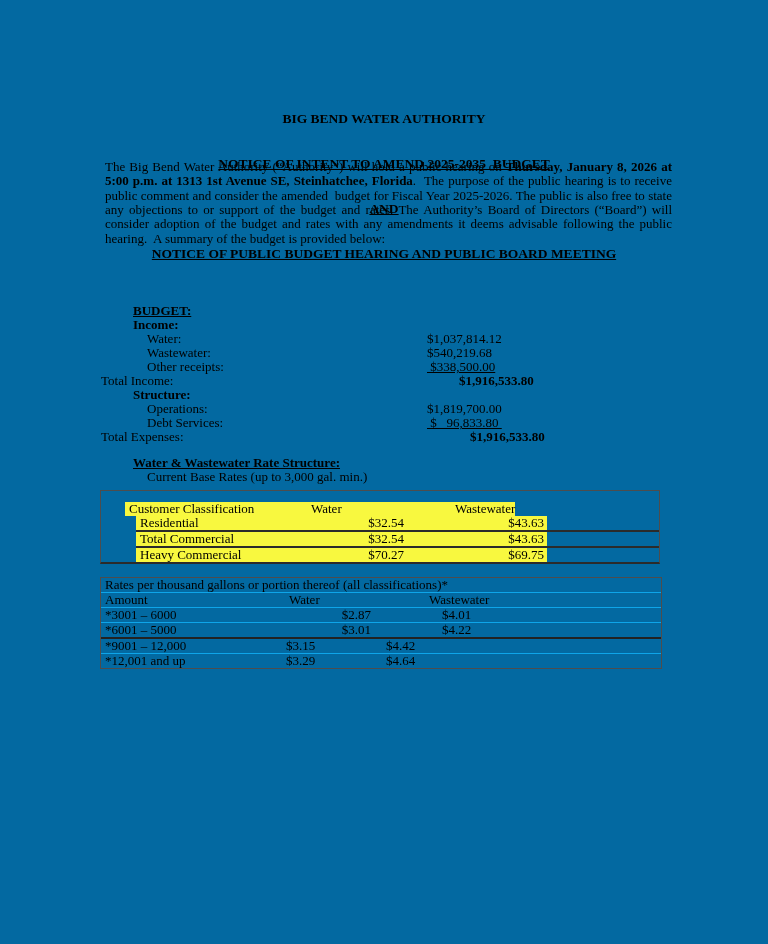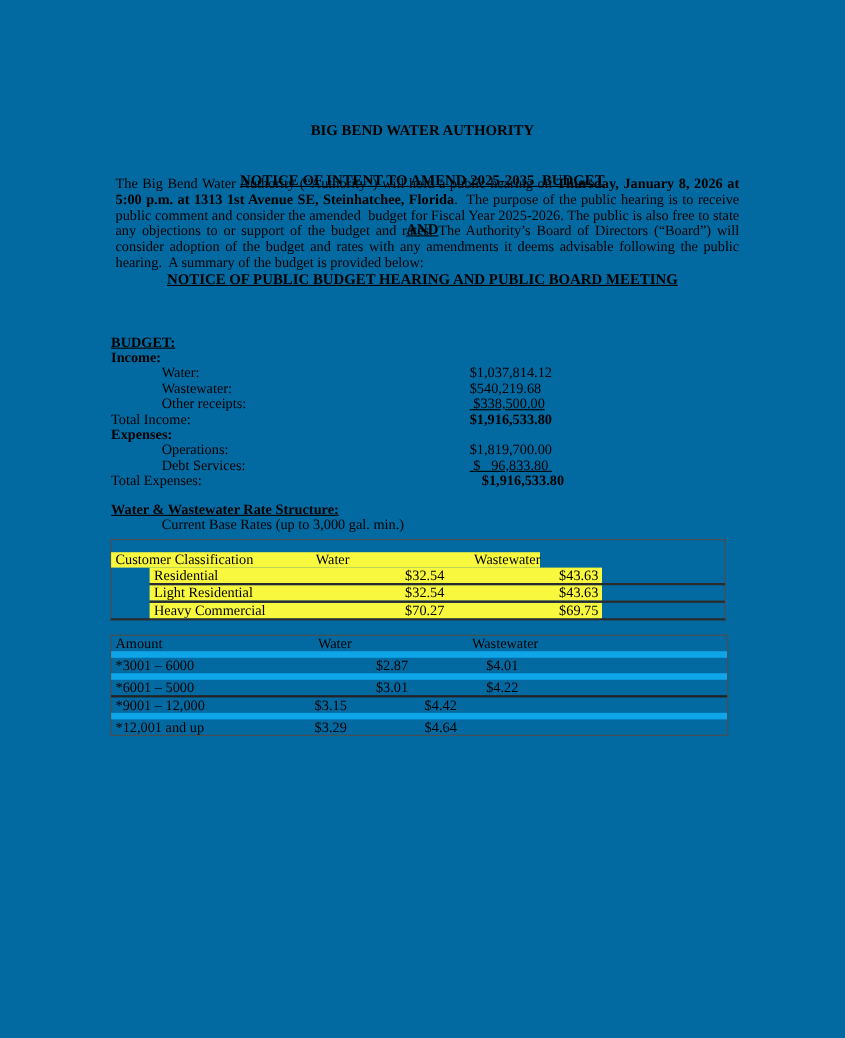--- a/index.html
+++ b/index.html
@@ -2,21 +2,21 @@
 <html style="--hl: #f8f83f;"><head>
 <meta charset="utf-8">
 <style>
   html,body{margin:0;padding:0;background:#ffffff;}
   .page{
     position:relative;width:768px;height:944px;background:#0369a1;
     font-family:"Liberation Serif","DejaVu Serif",serif;
     font-size:13px;color:#000;overflow:hidden;
   }
   .und{text-decoration:underline;}
-  .b{font-weight:700;}
+  .b{font-weight:700;margin-left:32px;}
   .title-block{
     position:absolute;top:81px;left:100px;width:568px;
     text-align:center;font-weight:700;font-size:13.5px;line-height:15px;
     white-space:pre-wrap;
   }
   .intro{
     position:absolute;top:156px;left:101px;width:567px;margin:4px;
     text-align:justify;line-height:14.35px;white-space:pre-wrap;
   }
   .budget{position:absolute;top:304px;left:101px;width:567px;}
@@ -26,34 +26,34 @@
   .val2{left:337px;}
   .u{text-decoration:underline;}
   .rates-head{position:absolute;top:456px;left:101px;line-height:14px;}
   
   .t1{
     position:absolute;top:490px;left:100px;width:560px;
     border:1px solid #4d4d4d;border-bottom:2px solid #2b2b2b;box-sizing:border-box;
   }
   .t1 .spacer{height:11px;}
   .t1 .trow{position:relative;height:14px;line-height:14px;}
-  .t1 .trow.hdr{background:linear-gradient(to right,var(--hl) 0 390px,transparent 390px);}
+  .t1 .trow.hdr{background:linear-gradient(to right,var(--hl) 0 390px,transparent 390px);margin-left:24px;}
   .t1 .trow.data{background:linear-gradient(to right,var(--hl) 0 411px,transparent 411px);margin-left:35px;}
   .t1 .lt{border-top:2px solid #2b2b2b;}
   .t1 .c1{position:absolute;left:4px;}
   .t1 .ch2{position:absolute;left:186px;}
   .t1 .ch3{position:absolute;left:330px;}
   .t1 .v1{position:absolute;left:186px;width:82px;text-align:right;}
   .t1 .v2{position:absolute;left:302px;width:106px;text-align:right;}
   
   .t2{
     position:absolute;top:577px;left:100px;width:562px;
     border:1px solid #4d4d4d;box-sizing:border-box;
   }
-  .t2 .trow{position:relative;height:14px;line-height:14px;border-top:6px solid #0ea5e9;}
+  .t2 .trow{position:relative;height:14px;line-height:14px;border-top:1px solid #0ea5e9;}
   .t2 .trow:first-child{border-top:none;}
   .t2 .thick{border-top:2.5px solid #222;}
   .t2 .c1{position:absolute;left:4px;}
   .t2 .h2{position:absolute;left:188px;}
   .t2 .h3{position:absolute;left:328px;}
   .t2 .vr1{position:absolute;left:200px;width:70px;text-align:right;}
   .t2 .vr2{position:absolute;left:341px;width:70px;text-align:left;}
   .t2 .vl1{position:absolute;left:185px;}
   .t2 .vl2{position:absolute;left:285px;}
 </style>
@@ -88,21 +88,21 @@
     </div>
     <div class="row">
       <span class="ind">Other receipts:</span>
       <span class="val u"> $338,500.00</span>
     </div>
     <div class="row">
       <span>Total Income:</span>
       <span class="val b">$1,916,533.80</span>
     </div>
     <div class="row">
-      <span class="b">Expenses:</span>
+      <span class="b">Structure:</span>
     </div>
     <div class="row">
       <span class="ind">Operations:</span>
       <span class="val">$1,819,700.00</span>
     </div>
     <div class="row">
       <span class="ind">Debt Services:</span>
       <span class="val u"> $   96,833.80 </span>
     </div>
     <div class="row">
@@ -122,32 +122,35 @@
       <span class="c1">Customer Classification</span>
       <span class="ch2">Water</span>
       <span class="ch3">Wastewater</span>
     </div>
     <div class="trow data">
       <span class="c1">Residential</span>
       <span class="v1">$32.54</span>
       <span class="v2">$43.63</span>
     </div>
     <div class="trow data lt">
-      <span class="c1">Light Residential</span>
+      <span class="c1">Total Commercial</span>
       <span class="v1">$32.54</span>
       <span class="v2">$43.63</span>
     </div>
     <div class="trow data lt">
       <span class="c1">Heavy Commercial</span>
       <span class="v1">$70.27</span>
       <span class="v2">$69.75</span>
     </div>
   </div>
 
   <div class="t2">
+    <div class="trow">
+      <span class="c1">Rates per thousand gallons or portion thereof (all classifications)*</span>
+    </div>
     <div class="trow">
       <span class="c1">Amount</span>
       <span class="h2">Water</span>
       <span class="h3">Wastewater</span>
     </div>
     <div class="trow">
       <span class="c1">*3001 – 6000</span>
       <span class="vr1">$2.87</span>
       <span class="vr2">$4.01</span>
     </div>

